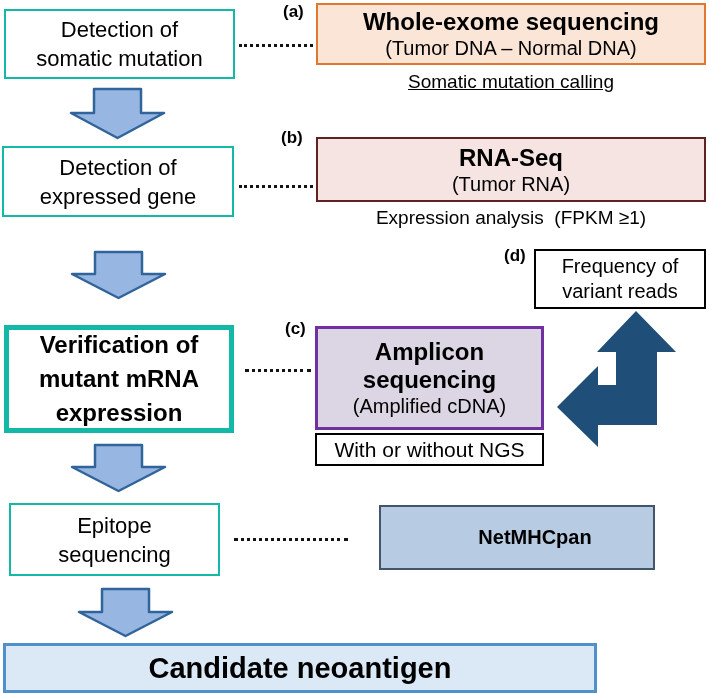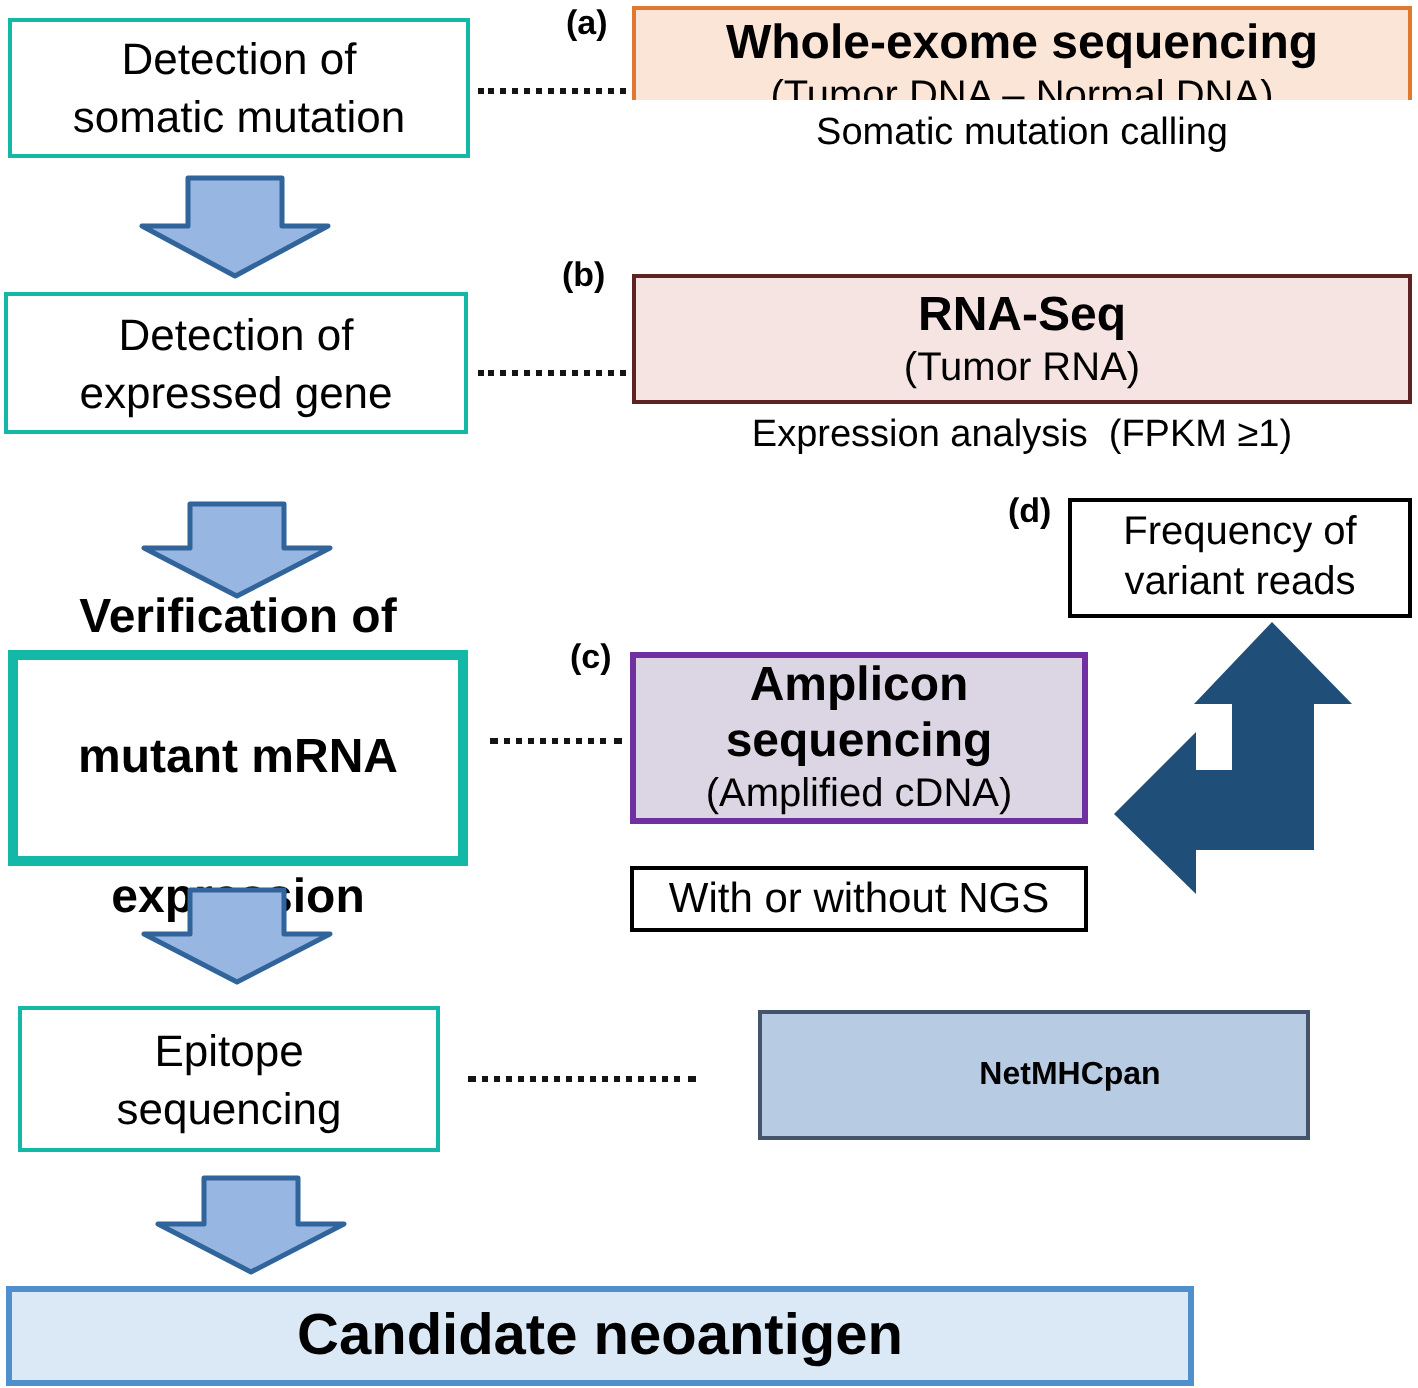--- a/index.html
+++ b/index.html
@@ -6,21 +6,21 @@
   .canvas{
     position:relative;width:709px;height:694px;background:#fff;overflow:hidden;
     font-family:"Liberation Sans",sans-serif;color:#000;
   }
   .abs{position:absolute;box-sizing:border-box;}
   .flowbox{
     background:#fff;border:2px solid #14b8a6;display:flex;flex-direction:column;
     align-items:center;justify-content:center;text-align:center;
     font-size:22px;line-height:29px;
   }
-  .flowbox.thick{border-width:5px;font-weight:bold;font-size:24px;line-height:34px;gap:36px;}
+  .flowbox.thick{border-width:5px;font-weight:bold;font-size:24px;line-height:34px;}
   .dotted{border-top:3px dotted #141414;height:0;}
   .tag{font-weight:bold;font-size:17px;}
   .methodbox{
     display:flex;flex-direction:column;align-items:center;justify-content:center;
     text-align:center;
   }
   .methodbox .title{font-weight:bold;font-size:24px;line-height:28px;}
   .methodbox .subtitle{font-size:20px;line-height:24px;}
   .notebox{
     background:#fff;display:flex;align-items:center;justify-content:center;
@@ -30,21 +30,21 @@
   .note-a{border:1px solid var(--subbox_border_a);}
   .box-b{background:var(--pink_fill);border:2px solid var(--pink_border);}
   .note-b{border:1px solid var(--subbox_border_b);}
   .box-c{background:var(--purple_fill);border:3px solid var(--purple_border);}
   .note-c{border:2px solid #000;font-size:21px;}
   .box-d{background:#fff;border:2px solid #000;font-size:20px;line-height:25px;
          display:flex;flex-direction:column;align-items:center;justify-content:center;text-align:right;}
   .netmhc{
     background:var(--netmhc_fill);border:2px solid var(--netmhc_border);
     display:flex;align-items:center;justify-content:center;
-    font-weight:bold;font-size:16px;padding-left:36px;
+    font-weight:bold;font-size:20px;padding-left:36px;
   }
   .candidate{
     background:var(--candidate_fill);border:3px solid var(--candidate_border);
     display:flex;align-items:center;justify-content:center;
     font-weight:bold;font-size:29px;
   }
   svg.block-arrow polygon{
     fill:var(--arrow_fill);stroke:var(--arrow_border);stroke-width:2.5;stroke-linejoin:round;
   }
   svg.big-arrow polygon{fill:var(--big_arrow);}
@@ -98,37 +98,37 @@
   <div class="abs dotted" style="left:239px;top:44px;width:74px;"></div>
   <div class="abs dotted" style="left:239px;top:185px;width:74px;"></div>
   <div class="abs dotted" style="left:245px;top:369px;width:66px;"></div>
   <div class="abs dotted" style="left:234px;top:538px;width:114px;"></div>
 
   <span class="abs tag" style="left:283px;top:2px;">(a)</span>
   <div class="abs methodbox box-a" style="left:316px;top:3px;width:390px;height:62px;">
     <span class="title">Whole-exome sequencing</span>
     <span class="subtitle">(Tumor DNA – Normal DNA)</span>
   </div>
-  <div class="abs notebox note-a" style="left:316px;top:50px;width:390px;height:33px;">Somatic mutation calling</div>
+  <div class="abs notebox note-a" style="left:316px;top:65px;width:390px;height:33px;text-decoration:underline;">Somatic mutation calling</div>
 
   <span class="abs tag" style="left:281px;top:128px;">(b)</span>
   <div class="abs methodbox box-b" style="left:316px;top:137px;width:390px;height:65px;">
     <span class="title">RNA-Seq</span>
     <span class="subtitle">(Tumor RNA)</span>
   </div>
   <div class="abs notebox note-b" style="left:316px;top:202px;width:390px;height:32px;">Expression analysis  (FPKM ≥1)</div>
 
   <span class="abs tag" style="left:504px;top:246px;">(d)</span>
   <div class="abs box-d" style="left:534px;top:249px;width:172px;height:60px;">
     <span>Frequency of</span>
     <span>variant reads</span>
   </div>
 
   <span class="abs tag" style="left:285px;top:319px;">(c)</span>
-  <div class="abs methodbox box-c" style="left:315px;top:326px;width:229px;height:86px;">
+  <div class="abs methodbox box-c" style="left:315px;top:326px;width:229px;height:104px;">
     <span class="title">Amplicon</span>
     <span class="title">sequencing</span>
     <span class="subtitle">(Amplified cDNA)</span>
   </div>
   <div class="abs notebox note-c" style="left:315px;top:433px;width:229px;height:33px;">With or without NGS</div>
 
   <svg class="abs big-arrow" style="left:550px;top:305px;" width="135" height="150" viewBox="550 305 135 150">
     <polygon points="636,311 676,352 657,352 657,425 598,425 598,447 557,407 598,366 598,385 616,385 616,352 597,352"></polygon>
   </svg>
 

